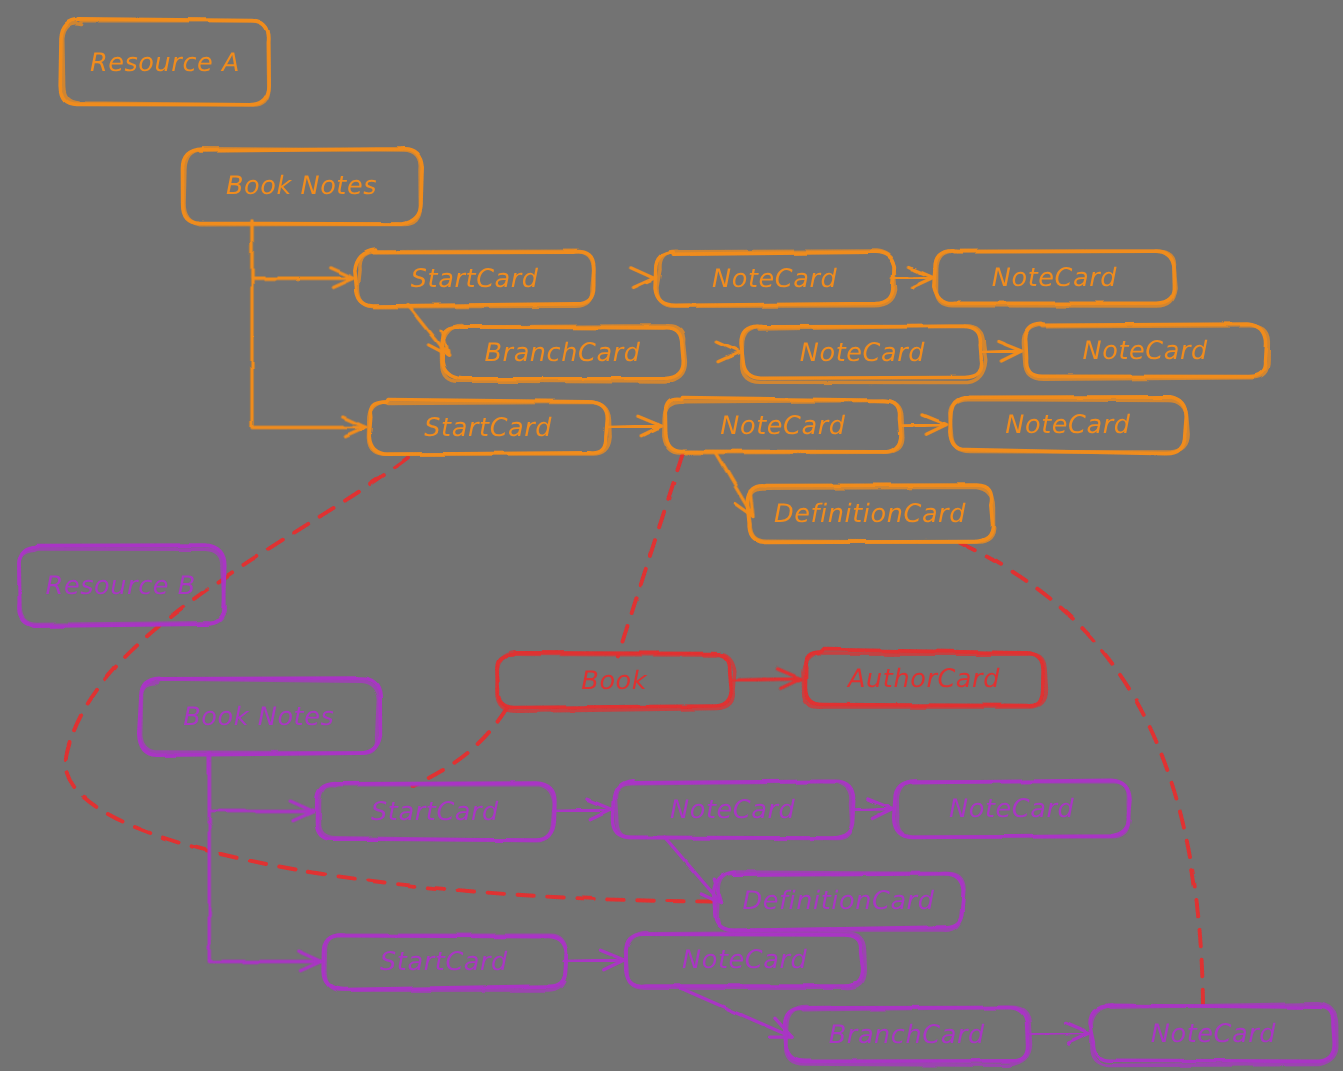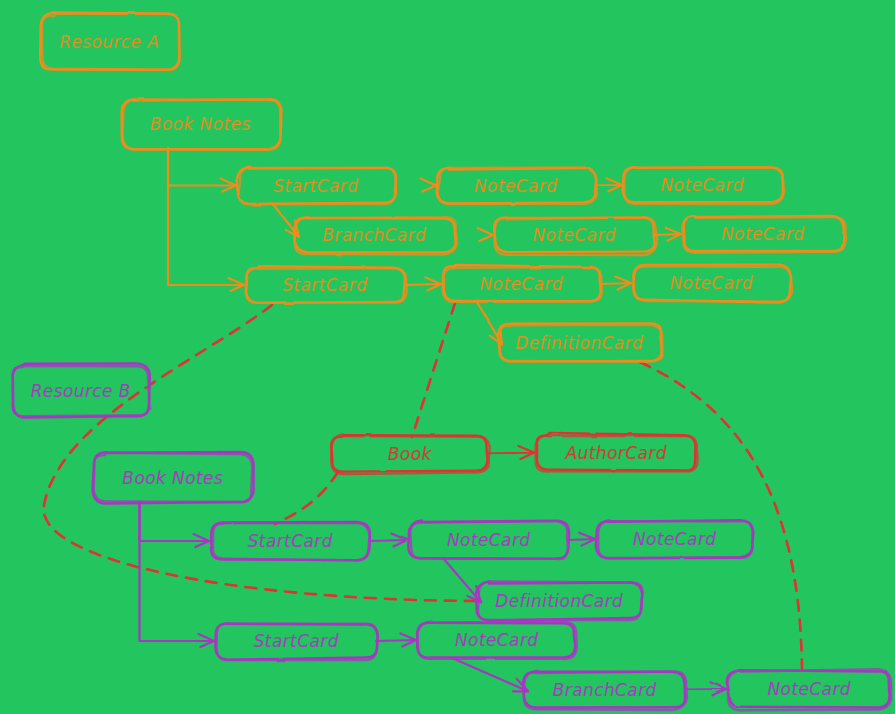--- a/index.html
+++ b/index.html
@@ -8,21 +8,21 @@
     padding: 0;
     background: #ffffff;
   }
   body {
     font-family: "DejaVu Sans", sans-serif;
   }
   #canvas-wrap {
     position: relative;
     width: 895px;
     height: 714px;
-    background: #22c55e;
+    background: #737373;
     overflow: hidden;
   }
   #diagram-svg {
     position: absolute;
     left: 0;
     top: 0;
     width: 895px;
     height: 714px;
   }
   .node-label {

